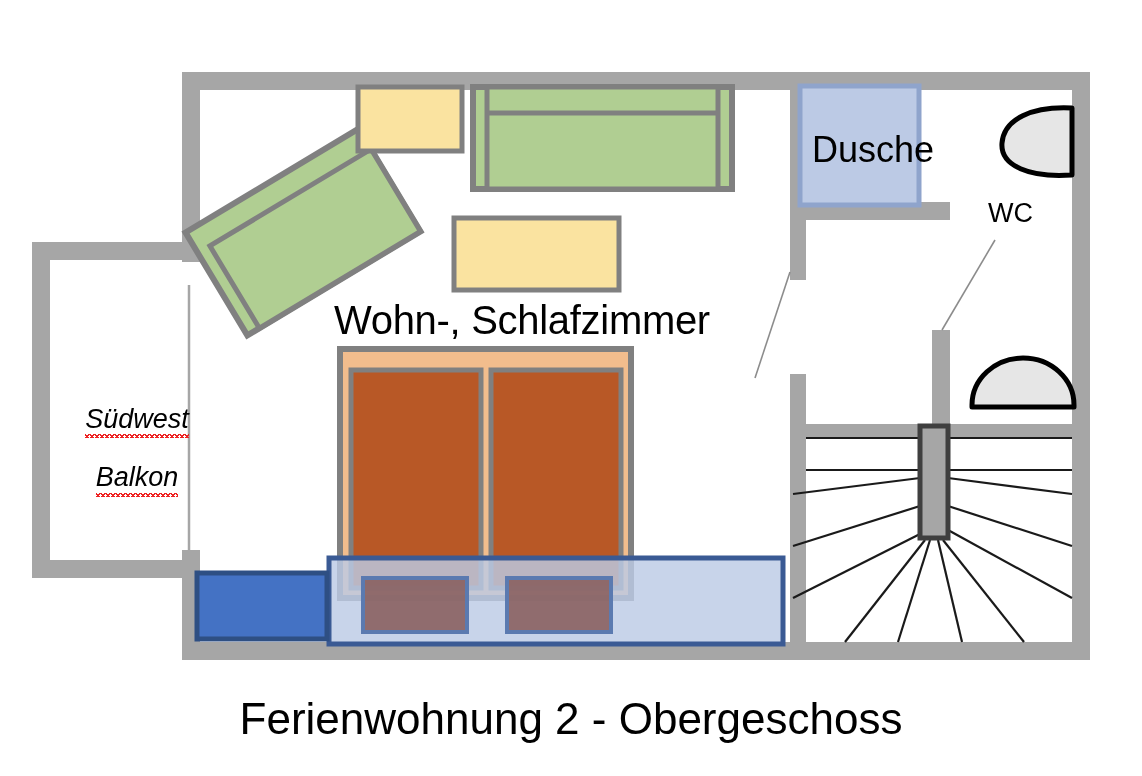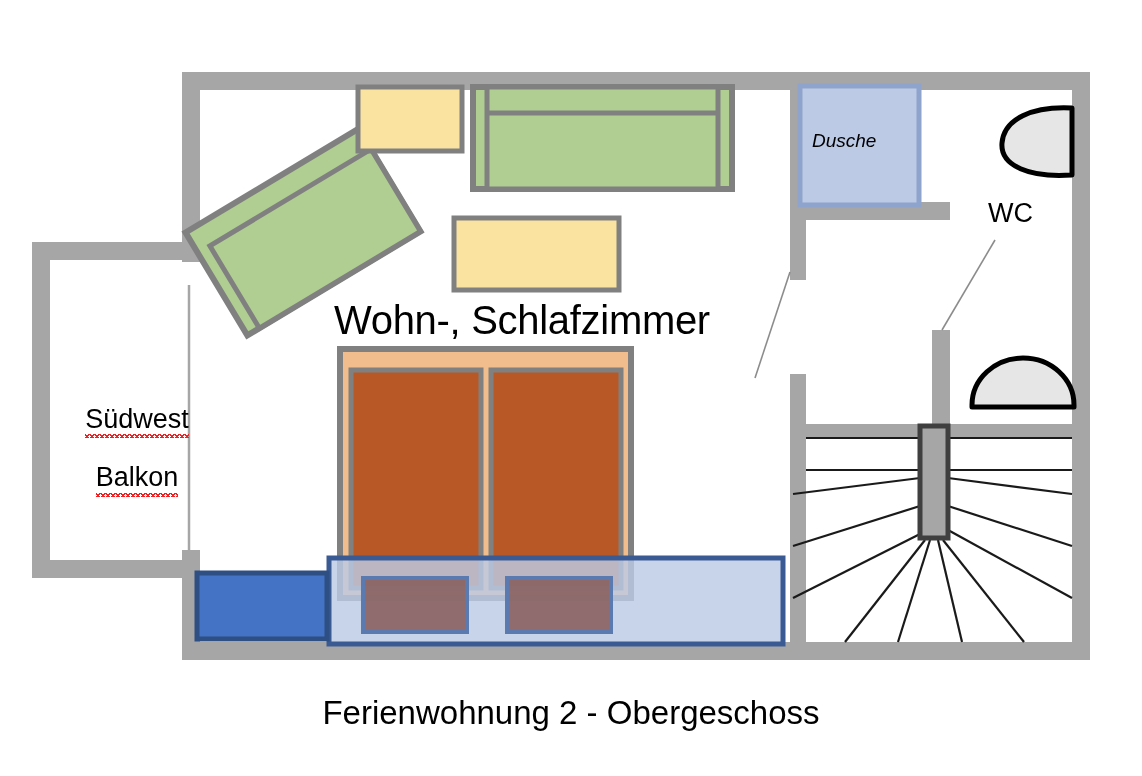--- a/index.html
+++ b/index.html
@@ -29,28 +29,27 @@
     line-height: 1.08;
     color: #000000;
     font-family: "Liberation Sans", sans-serif;
   }
   .lbl-room {
     font-size: 40px;
     letter-spacing: -0.3px;
     margin-left: 18px;
   }
   .lbl-title {
-    font-size: 33px;
+    font-size: 44px;
   }
   .lbl-wc {
     font-size: 27px;
   }
   .lbl-dusche {
-    font-size: 19px;
-    font-style: italic;
+    font-size: 36px;
   }
   .lbl-tv {
     font-size: 28px;
     color: #ffffff;
   }
   .lbl-balkon {
     font-size: 27px;
     text-align: center;
   }
   .spell {
@@ -152,21 +151,21 @@
       <rect x="920" y="426" width="28" height="112" fill="#a6a6a6" stroke="#3f3f3f" stroke-width="5"></rect>
     </g>
 
     <line x1="995" y1="240" x2="942" y2="330" stroke="#8c8c8c" stroke-width="1.6"></line>
     <line x1="790" y1="272" x2="755" y2="378" stroke="#8c8c8c" stroke-width="1.6"></line>
 
   </svg>
 
   <div class="lbl lbl-room" style="left:316px; top:299px;">Wohn-, Schlafzimmer</div>
 
-  <div class="lbl lbl-balkon" style="left:48px; top:376px; width:148px;">
+  <div class="lbl lbl-balkon" style="left:48px; top:376px; width:148px;font-style:italic;">
     <span class="spell">Südwest</span><br>
     <span class="spell">Balkon</span>
   </div>
 
   <div class="lbl lbl-dusche" style="left:812px; top:131px;">Dusche</div>
 
   <div class="lbl lbl-wc" style="left:988px; top:199px;">WC</div>
 
 
   <div class="lbl lbl-title" style="left:0px; top:695px; width:1142px; text-align:center;">Ferienwohnung 2 - Obergeschoss</div>

